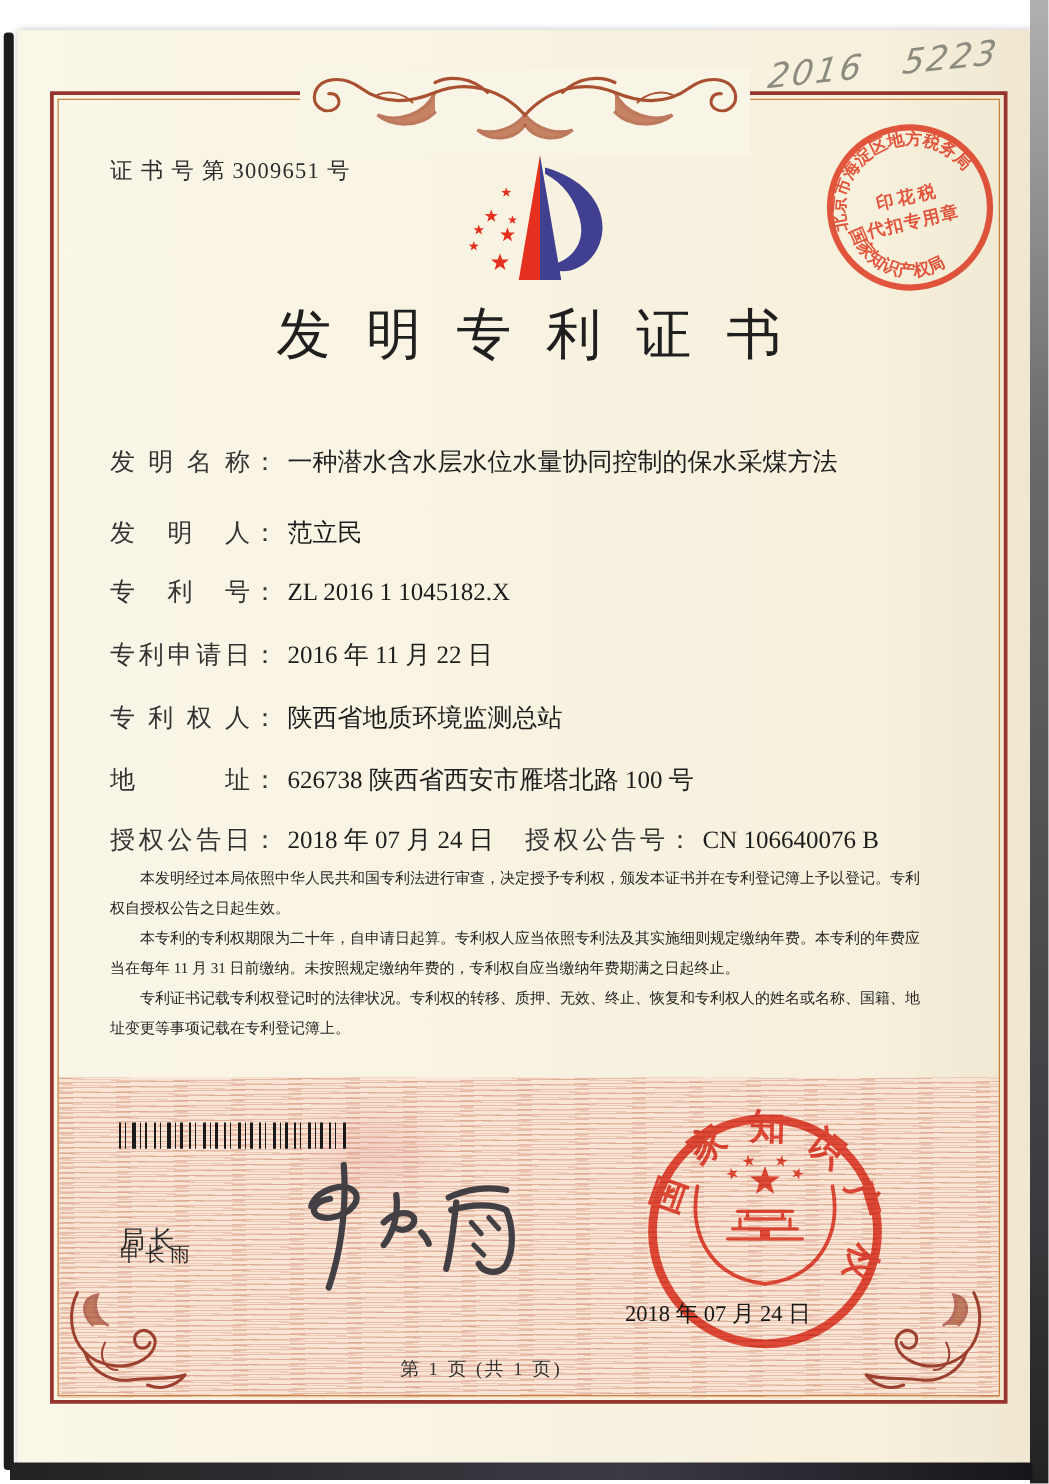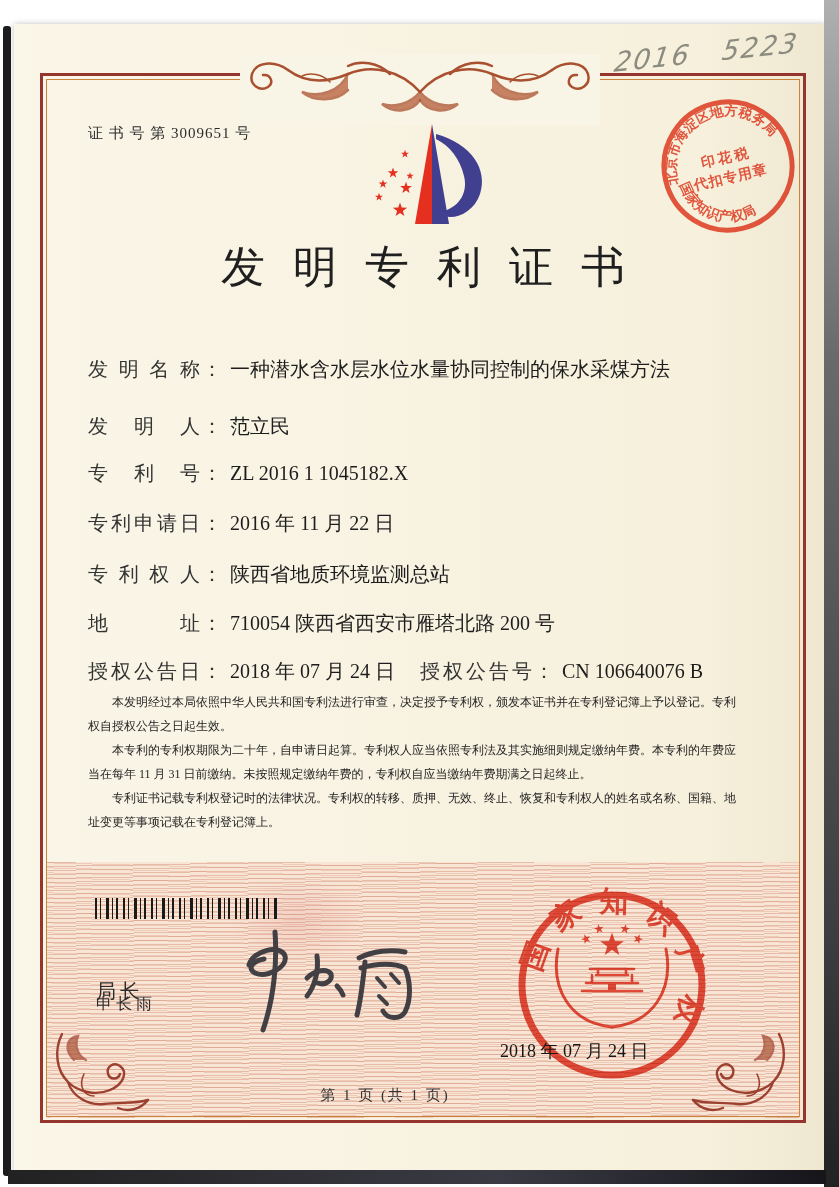--- a/index.html
+++ b/index.html
@@ -33,21 +33,21 @@
     background:radial-gradient(ellipse at center, rgba(217,110,110,.18), rgba(217,110,110,0) 70%); }
 
   
   .ornament-top { position:absolute; left:186px; top:30px; width:440px; height:72px; z-index:3; }
   .flourish { position:absolute; z-index:4; }
 
   .handwritten { position:absolute; left:600px; top:12px; width:200px; z-index:5;
     font-family:"DejaVu Sans",sans-serif; font-style:italic; font-size:27px;
     color:#8b8b80; transform:rotate(-6deg) skewX(-14deg); letter-spacing:2px; white-space:pre; }
 
-  .cert-no { position:absolute; left:74px; top:100px; font-size:15px; color:#2c2c2c; letter-spacing:1px; z-index:3; }
+  .cert-no { position:absolute; left:74px; top:100px; font-size:18px; color:#2c2c2c; letter-spacing:1px; z-index:3; }
 
   .logo { position:absolute; left:338px; top:96px; width:154px; height:122px; z-index:3; }
 
   .tax-stamp { position:absolute; left:638px; top:66px; width:152px; height:152px; z-index:4;
     transform:rotate(-13deg); opacity:.88; mix-blend-mode:multiply; }
 
   .doc-title { position:absolute; left:26px; top:214px; width:766px; text-align:center; z-index:3;
     font-size:44px; color:#1f1f1f; letter-spacing:28px; text-indent:28px; font-weight:400; }
 
   .field-row { position:absolute; left:74px; z-index:3; font-size:20px; color:#222; white-space:nowrap; }
@@ -200,21 +200,21 @@
           <span>专</span>
           <span>利</span>
           <span>权</span>
           <span>人</span>
         </span><span class="f-colon">：</span><span class="f-value">陕西省地质环境监测总站</span>
     </div>
     <div class="field-row" style="top:586px">
       <span class="f-label justify-chars">
           <span>地</span>
           <span>址</span>
-        </span><span class="f-colon">：</span><span class="f-value">710054 陕西省西安市雁塔北路 200 号</span>
+        </span><span class="f-colon">：</span><span class="f-value">626738 陕西省西安市雁塔北路 100 号</span>
     </div>
     <div class="field-row" style="top:634px">
       <span class="f-label justify-chars">
           <span>授</span>
           <span>权</span>
           <span>公</span>
           <span>告</span>
           <span>日</span>
         </span><span class="f-colon">：</span><span class="f-value">2018 年 07 月 24 日</span>
       <span class="grant-second">

